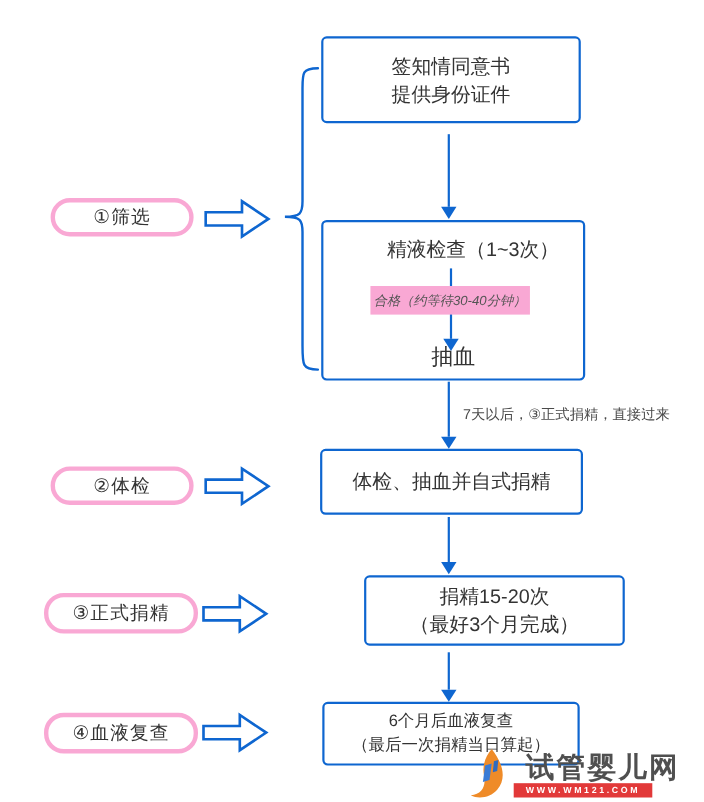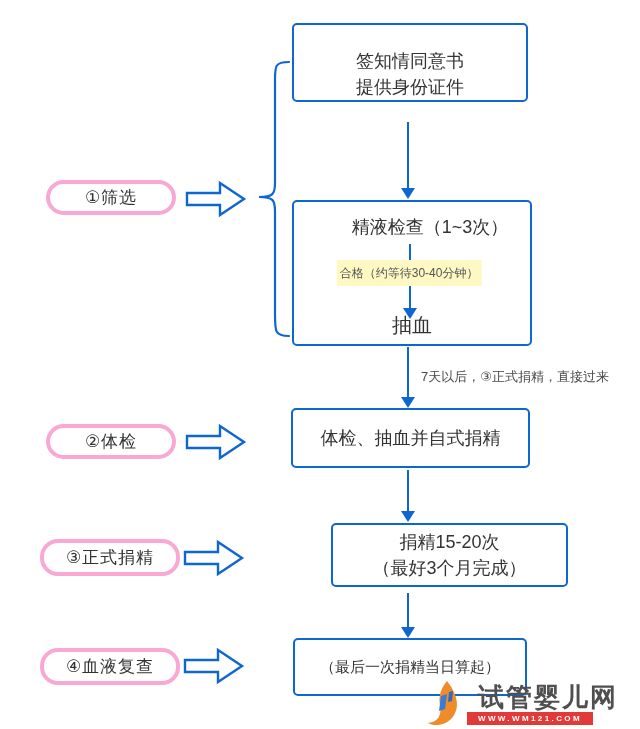--- a/index.html
+++ b/index.html
@@ -24,21 +24,21 @@
   }
   
   .varrow { position:absolute; width:2px; background:#0e66d0; }
   .varrow::after {
     content:""; position:absolute; left:-6px; bottom:-11px;
     border:7px solid transparent; border-bottom:0;
     border-top:11px solid #0e66d0; width:0; height:0;
   }
   .block-arrow { position:absolute; }
   .brace { position:absolute; }
-  .note-sm { position:absolute; font-size:12px; color:#555; background:#fef9c3; padding:0 3px; white-space:nowrap; }
+  .note-sm { position:absolute; font-size:12px; color:#555; background:#f9a8d4; padding:0 3px; white-space:nowrap;font-style:italic; }
   .edge-note { position:absolute; font-size:13px; color:#4a4a4a; white-space:nowrap; }
   
   #box2 { justify-content:flex-start;padding-left:36px; }
   #box2 .b2-title { margin-top:12px; font-size:18px; }
   #box2 .b2-bottom { position:absolute; bottom:6px; left:0; right:0; font-size:20px; }
   
   .wm { position:absolute; left:424px; top:680px; width:212px; height:47px;text-align:center; }
   .wm-logo { position:absolute; left:0px; top:0px; }
   .wm-title {
     position:absolute; left:39px; top:3px; width:170px;
@@ -61,21 +61,21 @@
     <span>①筛选</span>
   </div>
   <svg class="block-arrow" style="left:185px; top:179px;" width="62" height="40" viewBox="0 0 62 40">
     <polygon points="2,14 35,14 35,4 59,20 35,36 35,26 2,26" fill="#ffffff" stroke="#0e66d0" stroke-width="2.4" stroke-linejoin="miter"></polygon>
   </svg>
 
   <svg class="brace" style="left:250px; top:58px;" width="45" height="282" viewBox="0 0 45 282">
     <path d="M 39 4 C 25 4 25 8 25 22 L 25 125 C 25 136 23 139 9 139 C 23 139 25 142 25 153 L 25 256 C 25 274 25 278 39 278" fill="none" stroke="#0e66d0" stroke-width="2.2" stroke-linecap="round"></path>
   </svg>
 
-  <div class="fbox" style="left:292px; top:23px; width:236px; height:79px;justify-content:flex-end;">
+  <div class="fbox" style="left:292px; top:33px; width:236px; height:79px;">
     <div>签知情同意书</div>
     <div>提供身份证件</div>
   </div>
 
   <div class="varrow" style="left:407px; top:122px; height:66px;"></div>
 
   <div class="fbox" id="box2" style="left:292px; top:200px; width:240px; height:146px;">
     <div class="b2-title">精液检查（1~3次）</div>
     <div class="varrow" style="left:115px; top:42px; height:64px;"></div>
     <div class="note-sm" style="left:50%; top:58px; transform:translateX(-52%);">合格（约等待30-40分钟）</div>
@@ -110,20 +110,21 @@
 
   <div class="varrow" style="left:407px; top:593px; height:34px;"></div>
 
   <div class="pill" style="left:40px; top:648px; width:140px; height:37px;">
     <span>④血液复查</span>
   </div>
   <svg class="block-arrow" style="left:183px; top:646px;" width="62" height="40" viewBox="0 0 62 40">
     <polygon points="2,14 35,14 35,4 59,20 35,36 35,26 2,26" fill="#ffffff" stroke="#0e66d0" stroke-width="2.4"></polygon>
   </svg>
   <div class="fbox" style="left:293px; top:638px; width:234px; height:58px; font-size:15px; line-height:22px;">
+    <div>6个月后血液复查</div>
     <div>（最后一次捐精当日算起）</div>
   </div>
 
   <div class="wm">
     <svg class="wm-logo" width="40" height="47" viewBox="0 0 40 47">
       <path d="M23 1 C33 14 37 27 28 38 C22 45 11 47 4 43 C14 42 18 35 16 25 C14 15 18 7 23 1 Z" fill="#ef8b28"></path>
       <path d="M17 16 L23 14 L21 29 L15 31 Z" fill="#3a7bd5"></path>
       <path d="M25 12 L29 11 L28 21 L24 22 Z" fill="#2f6bc0"></path>
     </svg>
     <div class="wm-title">试管婴儿网</div>

